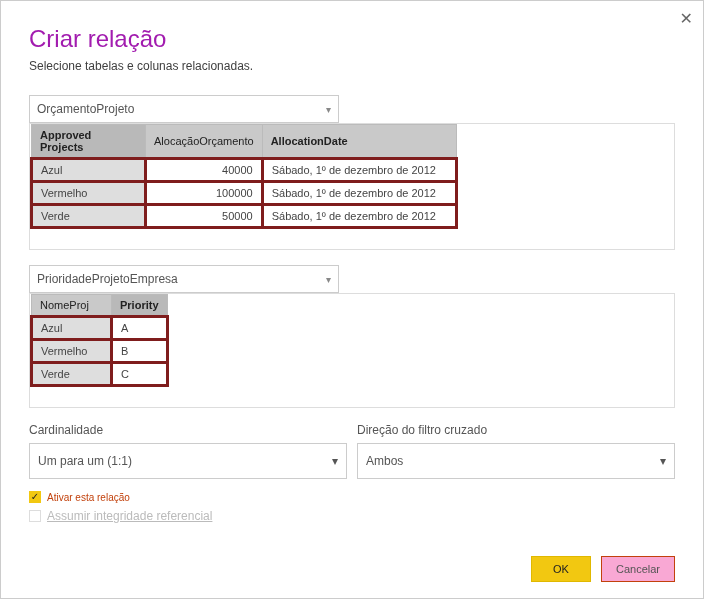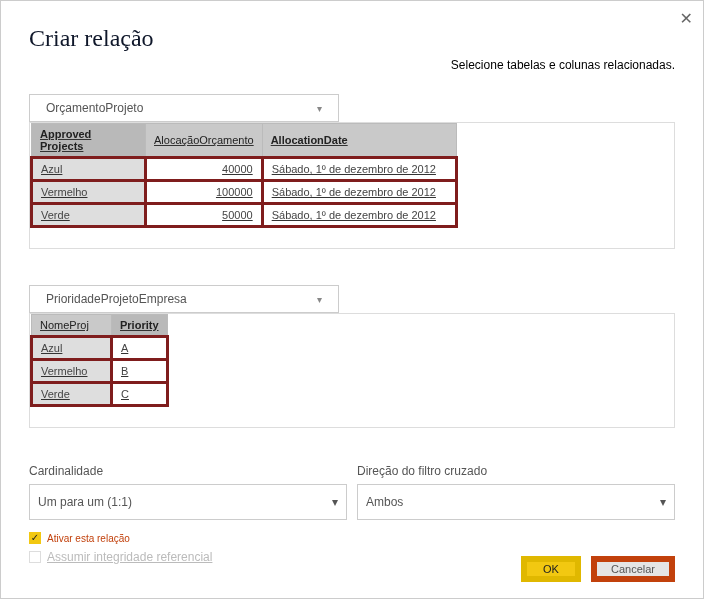--- a/index.html
+++ b/index.html
@@ -1,44 +1,44 @@
 <!DOCTYPE html>
 <html><head>
 <meta charset="utf-8">
 <style>
 * { box-sizing: border-box; margin: 0; padding: 0; }
 body { font-family: "Segoe UI", Arial, sans-serif; font-size: 12px; color: #333; background: #fff; }
 .dialog { width: 704px; height: 599px; border: 1px solid #ccc; padding: 24px 28px 16px 28px; position: relative; }
 .close-x { position: absolute; top: 8px; right: 10px; font-size: 16px; color: #666; cursor: pointer; }
-.title { font-size: 24px; font-weight: 300; color: #0f172a; margin-bottom: 6px; font-family: Liberation Serif, serif; }
-.subtitle { font-size: 12px; color: #000000; margin-bottom: 22px; text-align: right; }
-.select { width: 310px; height: 28px; border: 1px solid #ccc; padding: 0 16px; display: flex; align-items: center; justify-content: space-between; cursor: pointer; background: #fff; font-size: 12px; color: #555; }
+.title { font-size: 24px; font-weight: 300; color: #a21caf; margin-bottom: 6px; }
+.subtitle { font-size: 12px; color: #404040; margin-bottom: 22px; }
+.select { width: 310px; height: 28px; border: 1px solid #ccc; padding: 0 7px; display: flex; align-items: center; justify-content: space-between; cursor: pointer; background: #fff; font-size: 12px; color: #555; }
 .select .caret { color: #888; font-size: 10px; }
-.tbl-wrap { border: 1px solid #ddd; margin-top: 0; margin-bottom: 36px; text-decoration: underline; }
+.tbl-wrap { border: 1px solid #ddd; margin-top: 0; margin-bottom: 15px; }
 table { border-collapse: collapse; font-size: 11px; }
 th { background: #c9c9c9; text-align: left; padding: 4px 8px; border: 1px solid #bbb; font-weight: 600; color: #222; }
 th.selected { background: #b9b9b9; }
 td { padding: 4px 8px; border: 3px solid #7f1d1d; color: #444; }
 td.rownm { background: #dedede; }
 td.num { text-align: right; }
 .tbl-pad { height: 20px; background: #fff; }
 .options { display: flex; gap: 10px; }
 .opt-col { flex: 1; }
 .opt-lbl { font-size: 12px; color: #555; margin-bottom: 6px; }
 .select-full { width: 100%; height: 36px; border: 1px solid #ccc; padding: 0 8px; display: flex; align-items: center; justify-content: space-between; cursor: pointer; background: #fff; font-size: 12px; color: #555; }
 .chk-row { display: flex; align-items: center; gap: 6px; margin-top: 12px; font-size: 12px; }
 .chk { width: 12px; height: 12px; border: 1px solid #999; display: inline-flex; align-items: center; justify-content: center; font-size: 10px; line-height: 1; }
 .chk.checked { background: #f2c811; border-color: #f2c811; color: #222; }
 .chk.disabled { border-color: #ddd; }
 .chk-lbl.disabled { color: #bbb; text-decoration: underline; }
 .chk-lbl.big { font-size: 10px; color: #c2410c; }
 .btn-row { position: absolute; bottom: 16px; right: 28px; display: flex; gap: 10px; }
-.btn { min-width: 60px; height: 26px; padding: 0 14px; font-size: 11px; border: 6px solid #c2410c; display: flex; align-items: center; justify-content: center; cursor: pointer; }
+.btn { min-width: 60px; height: 26px; padding: 0 14px; font-size: 11px; border: 1px solid #c2410c; display: flex; align-items: center; justify-content: center; cursor: pointer; }
 .btn.ok { background: #f2c811; border-color: #e0b800; color: #222; font-weight: 500; }
-.btn.cancel { background: #e5e5e5; color: #555; }
+.btn.cancel { background: #f9a8d4; color: #555; }
 </style>
 </head>
 <body>
 
 <div class="dialog">
   <div class="close-x">✕</div>
   <div class="title">Criar relação</div>
   <div class="subtitle">Selecione tabelas e colunas relacionadas.</div>
 
   <div class="select">

